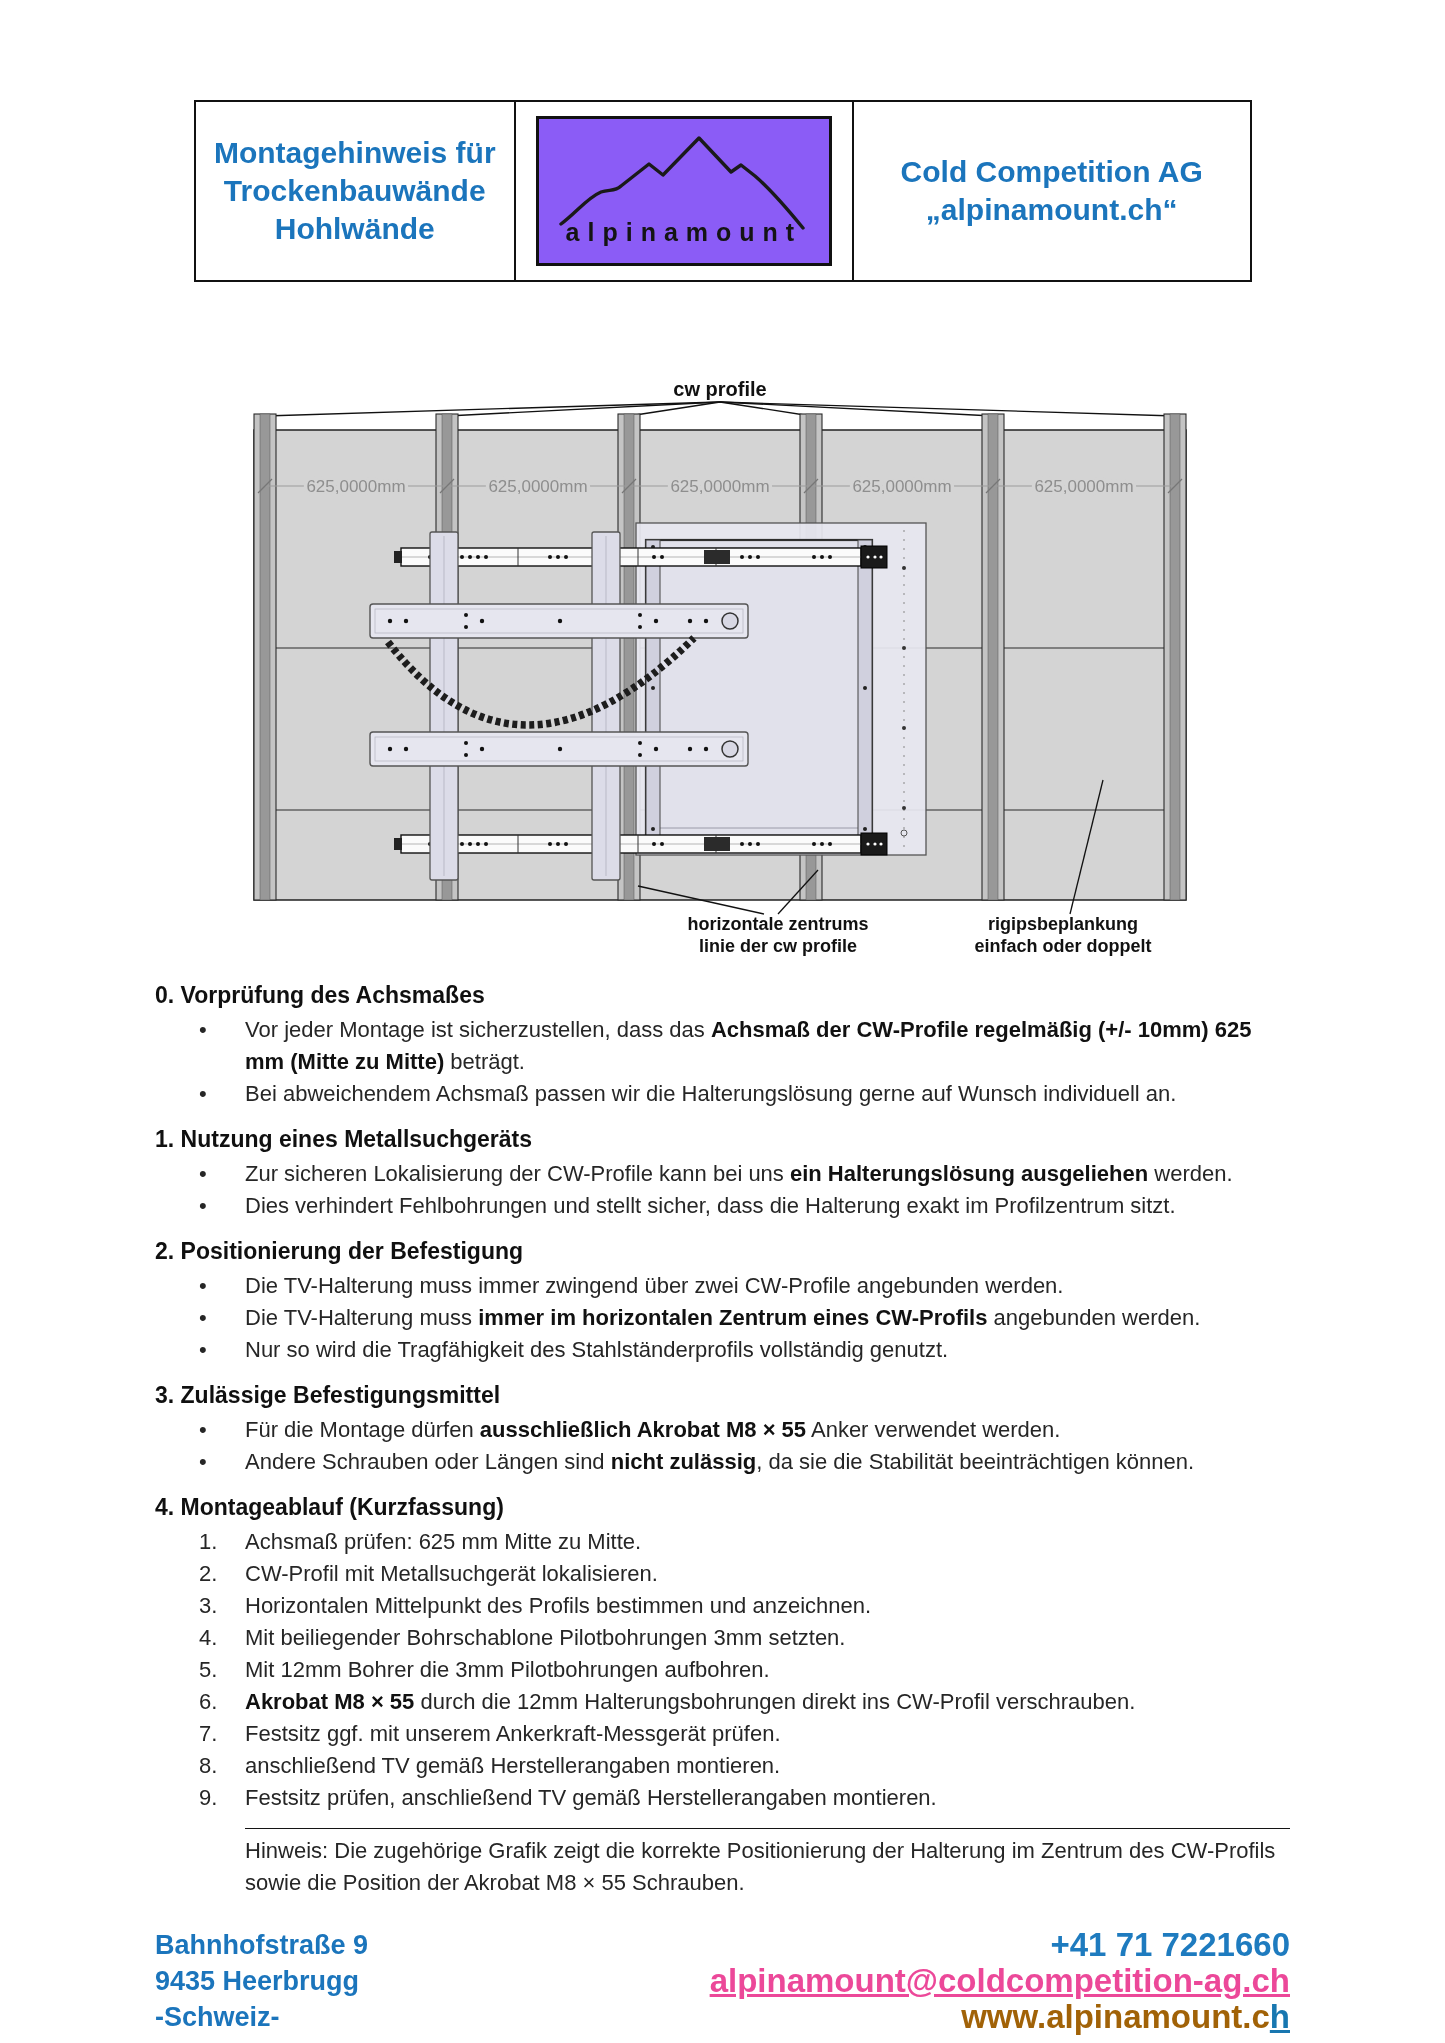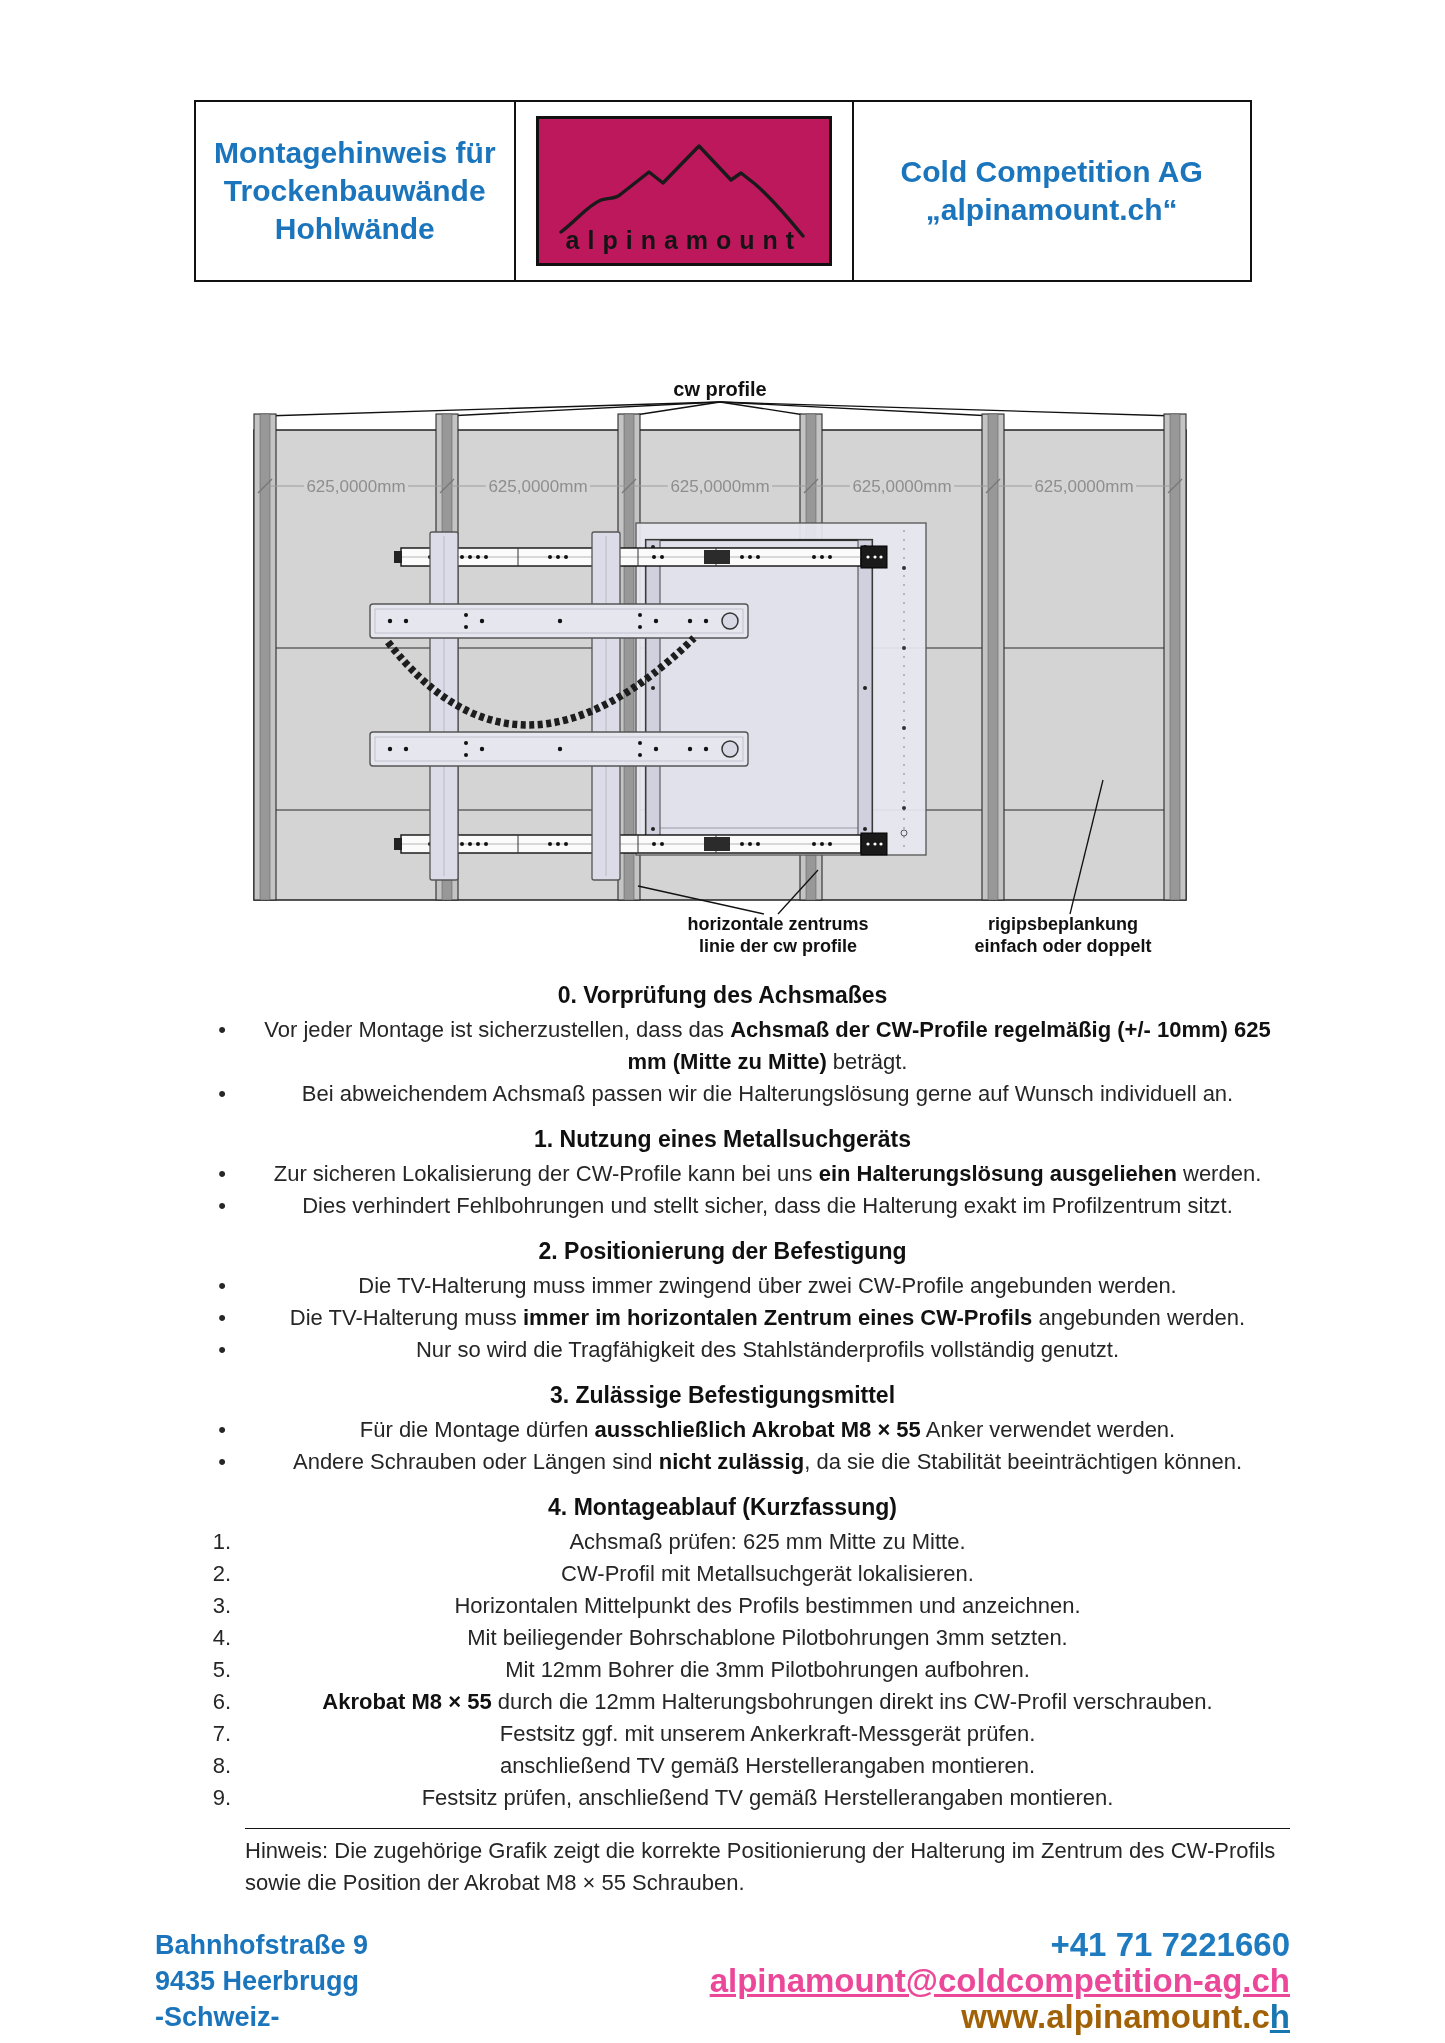--- a/index.html
+++ b/index.html
@@ -28,35 +28,35 @@
   .hdr-title{width:334px;}
   .hdr-logo{width:352px;}
   .hdr-company{width:414px;}
   .hdr-title .ln, .hdr-company .ln{
     color:#1b75bc;font-weight:700;font-size:30px;line-height:38px;text-align:center;
   }
   .logo-box{
     border:3px solid #111;
     width:296px;height:150px;
     box-sizing:border-box;
-    display:flex;flex-direction:column;align-items:center;justify-content:flex-end;
+    display:flex;flex-direction:column;align-items:center;justify-content:center;
     padding-bottom:8px;
-    background:#be185d;
+    background:#8b5cf6;
   }
   .logo-box svg{margin-bottom:-14px;}
   .logo-text{
     font-weight:700;font-size:25px;letter-spacing:8px;color:#141414;
   }
   
   .diagram-wrap{margin:36px auto 0 auto;width:1010px;}
   .dg-label{font-family:"Liberation Sans",sans-serif;font-weight:700;fill:#111;}
   .dg-dim{font-family:"Liberation Sans",sans-serif;fill:#8e8e8e;}
   
   .content{padding:0 155px;}
-  .sec{margin-top:14px;text-align:center;}
+  .sec{margin-top:14px;}
   .sec-h{font-size:23px;font-weight:700;color:#101010;line-height:30px;margin:0 0 4px 0;}
   .li{display:flex;font-size:22px;line-height:32px;color:#262626;}
   .li .mk{flex:0 0 46px;margin-left:44px;}
   .li .tx{flex:1;}
   .b{font-weight:700;color:#111;}
   .sep{margin:14px 0 6px 90px;border-top:1.7px solid #141414;width:1045px;}
   .note{margin:0 0 0 90px;max-width:1048px;font-size:22px;line-height:32px;color:#262626;}
   
   .footer{
     margin-top:28px;

